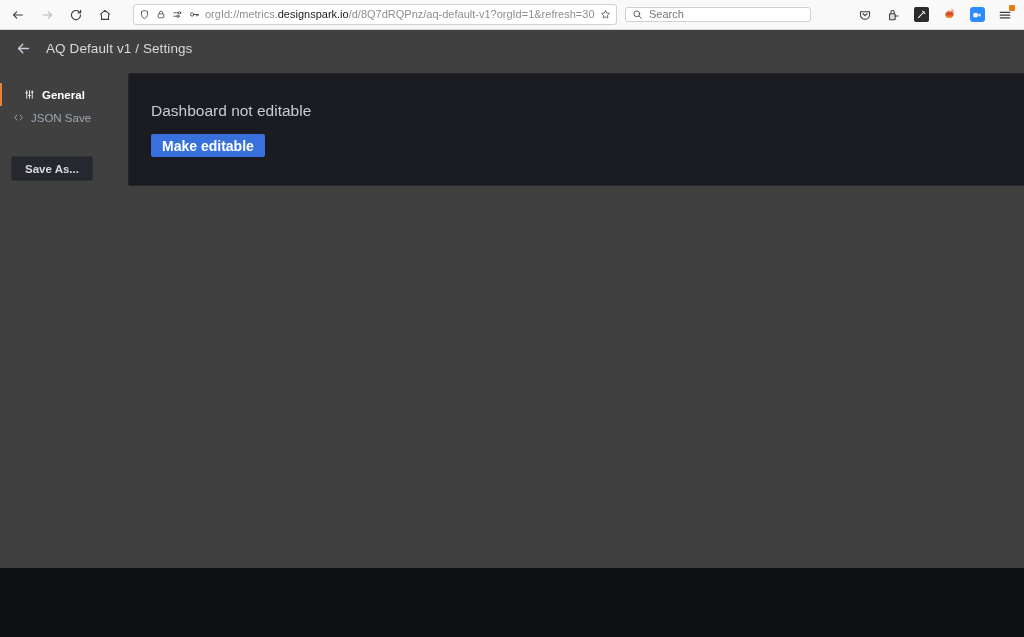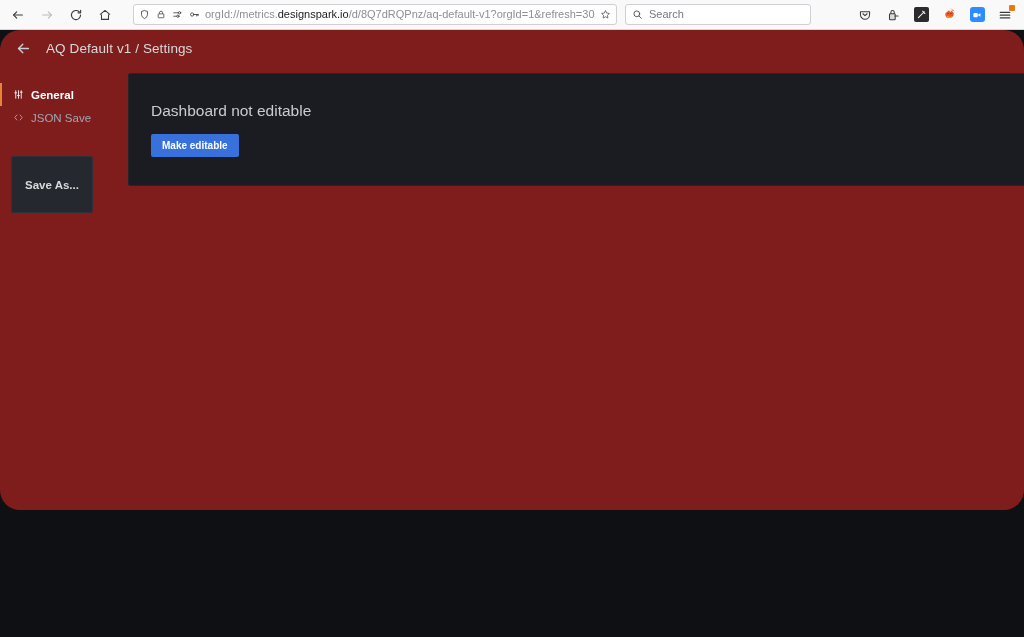--- a/index.html
+++ b/index.html
@@ -71,21 +71,21 @@
     white-space: nowrap;
     overflow: hidden;
     line-height: 19px;
   }
   .url-text b { color: #1a1a1c; font-weight: 400; }
   .url-star { flex: 0 0 auto; color: #4a4a4f; display:flex; align-items:center; }
 
   .searchbar {
     flex: 0 0 auto;
     width: 186px;
-    height: 21px;
+    height: 15px;
     margin-left: 8px;
     background: #ffffff;
     border: 1px solid #cfcfd4;
     border-radius: 3px;
     display: flex;
     align-items: center;
     padding: 0 6px;
     box-sizing: border-box;
     gap: 6px;
   }
@@ -134,24 +134,23 @@
     top: 1px;
     right: 1px;
     width: 6px;
     height: 6px;
     background: #e87a10;
     border-radius: 1px;
   }
 
   
   .app {
-    height: 480px;
-    background: #7f1d1d;
+    height: 538px;
+    background: #404040;
     position: relative;
-    border-radius: 20px;
   }
   .app-header {
     height: 36px;
     display: flex;
     align-items: center;
     padding-left: 12px;
     gap: 12px;
   }
   .back-arrow {
     width: 22px;
@@ -179,21 +178,21 @@
     width: 110px;
     flex: 0 0 110px;
     padding-top: 10px;
     box-sizing: border-box;
   }
   .nav-item {
     display: flex;
     align-items: center;
     gap: 7px;
     height: 23px;
-    padding-left: 11px;
+    padding-left: 22px;
     box-sizing: border-box;
     border-left: 2px solid transparent;
     color: #9fa7b3;
     font-size: 11.5px;
     cursor: pointer;
     position: relative;
   }
   .nav-item .nav-ico {
     width: 11px;
     display: flex;
@@ -210,21 +209,21 @@
   }
   .nav-item.active .nav-ico { color: #ffffff; }
   .nav-item.json { padding-left: 11px; }
 
   .saveas-wrap { padding: 27px 0 0 11px; }
   .saveas-btn {
     display: inline-flex;
     align-items: center;
     justify-content: center;
     height: 23px;
-    padding: 16px 13px;
+    padding: 0 13px;
     background: #26282f;
     border: 1px solid #2f3138;
     border-radius: 2px;
     color: #d8d9da;
     font-size: 11.5px;
     font-weight: bold;
     cursor: pointer;
   }
 
   
@@ -247,21 +246,21 @@
   .primary-btn {
     display: inline-flex;
     align-items: center;
     justify-content: center;
     height: 23px;
     padding: 0 11px;
     background: #3871dc;
     border: none;
     border-radius: 2px;
     color: #ffffff;
-    font-size: 10px;
+    font-size: 14px;
     font-weight: bold;
     cursor: pointer;
     font-family: "Liberation Sans", sans-serif;
   }
 </style>
 </head>
 <body>
 
 <div class="browser-chrome">
 

